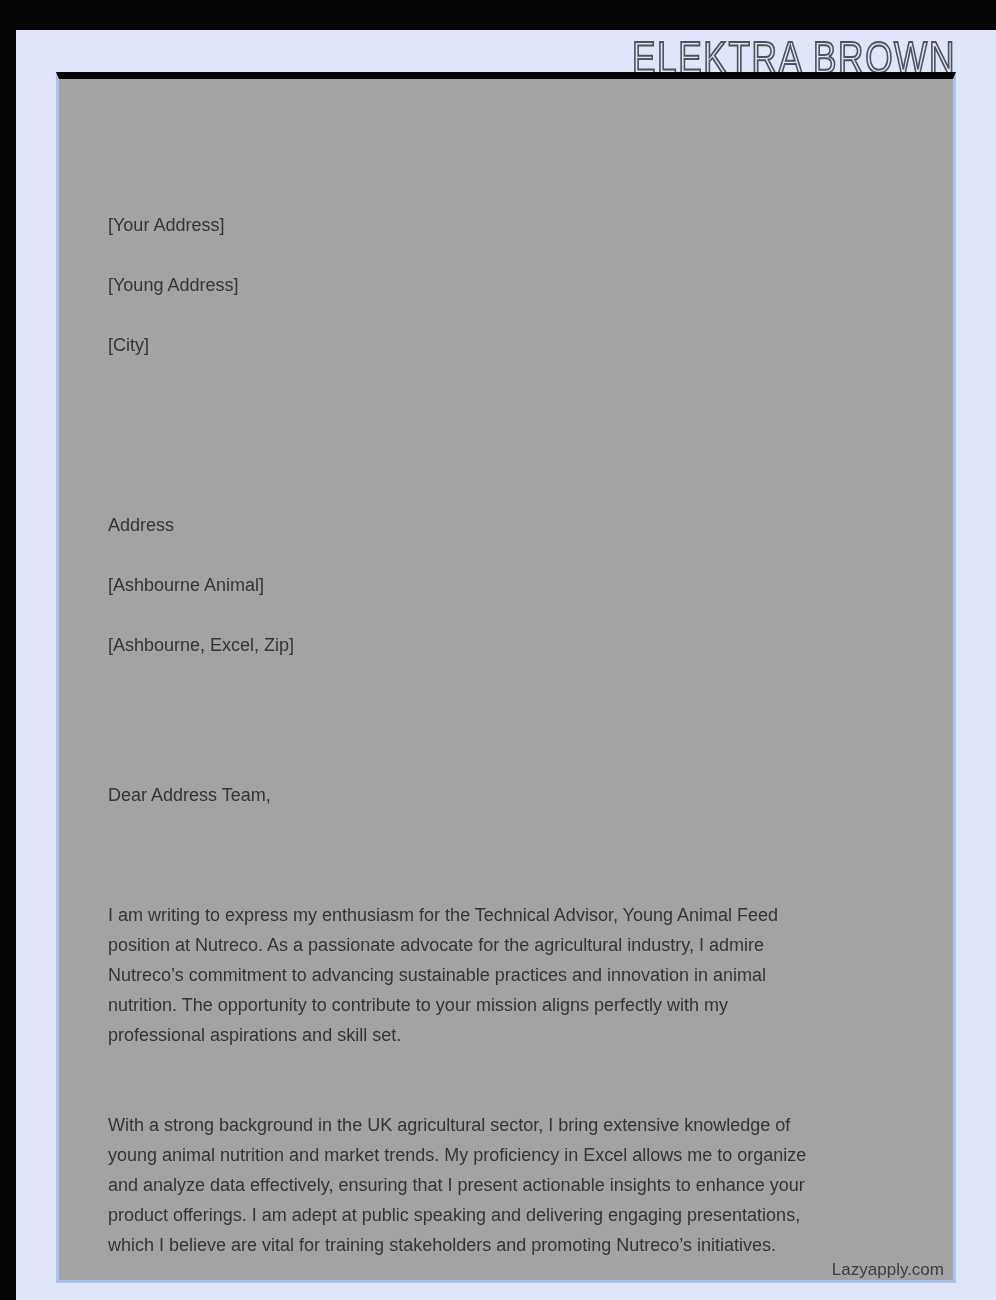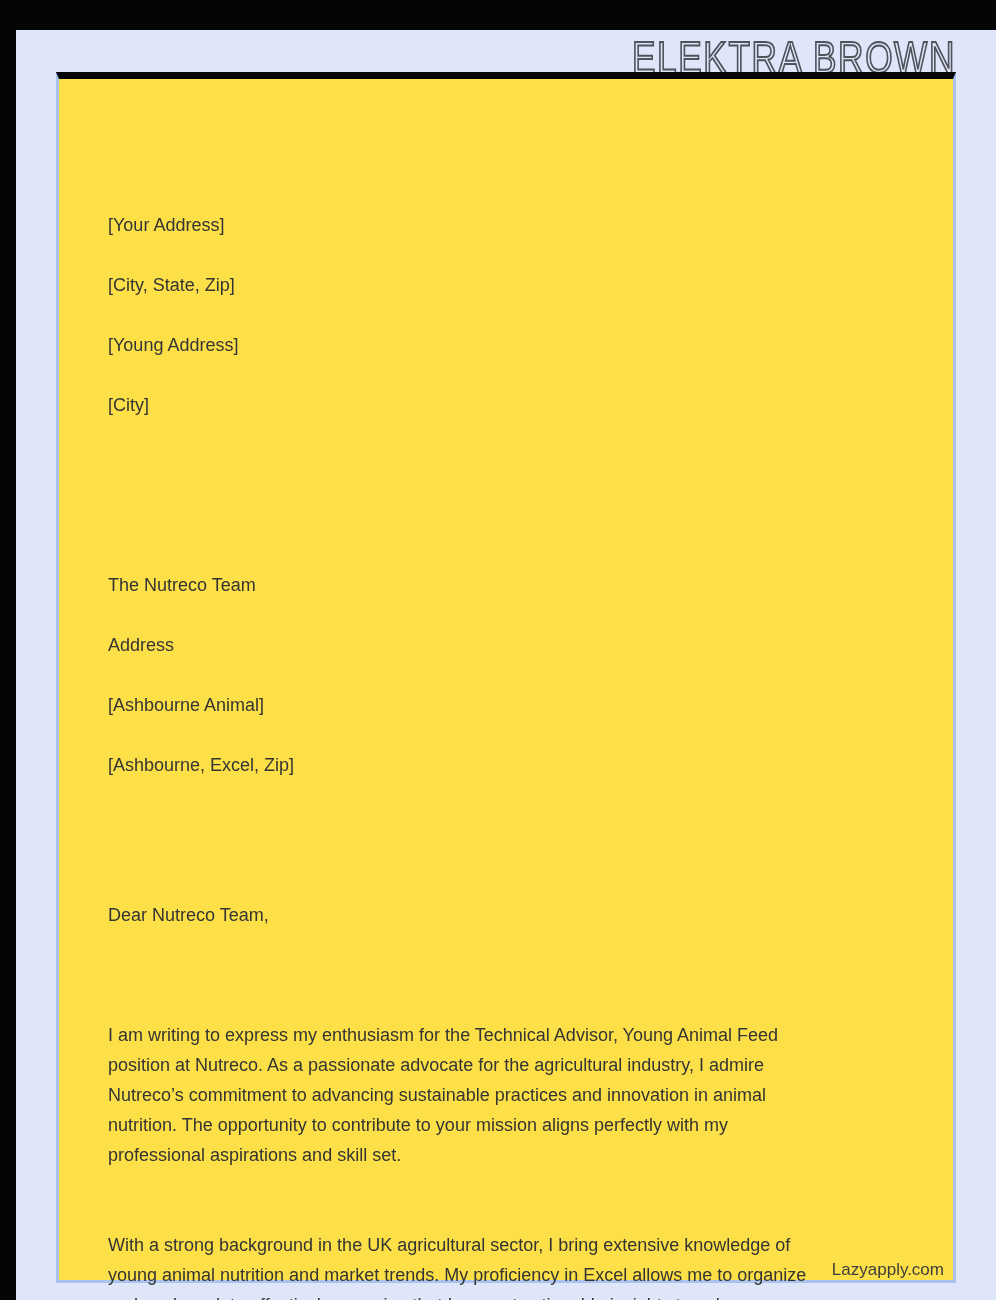--- a/index.html
+++ b/index.html
@@ -27,21 +27,21 @@
     white-space: nowrap;
     color: rgba(223,230,250,0.15);  
     -webkit-text-stroke: 2px #51535b;
     transform: scaleX(0.80);
     transform-origin: right center;
   }
   .page {
     position: absolute;
     left: 40px; top: 42px;
     width: 900px; height: 1211px;
-    background: #fde047;
+    background: #a3a3a3;
     border-top: 7px solid #050505;  
     border-left: 3px solid #a9c3ee;
     border-right: 3px solid #a9c3ee;
     border-bottom: 3px solid #a9c3ee;
   }
   .letter {
     position: absolute;
     left: 49px; top: 41px;
     width: 800px;
     font-size: 18px;
@@ -65,33 +65,31 @@
 <div class="canvas">
 
   <div class="brand">ELEKTRA BROWN</div>
 
   <div class="page">
 
     <div class="letter">
 
       <div class="block">
         <div>[Your Address]</div>
-        <div>[City, State, Zip]</div>
         <div>[Young Address]</div>
         <div>[City]</div>
       </div>
 
       <div class="block">
-        <div>The Nutreco Team</div>
         <div>Address</div>
         <div>[Ashbourne Animal]</div>
         <div>[Ashbourne, Excel, Zip]</div>
       </div>
 
-      <div class="block">Dear Nutreco Team,</div>
+      <div class="block">Dear Address Team,</div>
 
       <div class="block">I am writing to express my enthusiasm for the Technical Advisor, Young Animal Feed
 position at Nutreco. As a passionate advocate for the agricultural industry, I admire
 Nutreco’s commitment to advancing sustainable practices and innovation in animal
 nutrition. The opportunity to contribute to your mission aligns perfectly with my
 professional aspirations and skill set.</div>
       <div class="block">With a strong background in the UK agricultural sector, I bring extensive knowledge of
 young animal nutrition and market trends. My proficiency in Excel allows me to organize
 and analyze data effectively, ensuring that I present actionable insights to enhance your
 product offerings. I am adept at public speaking and delivering engaging presentations,

